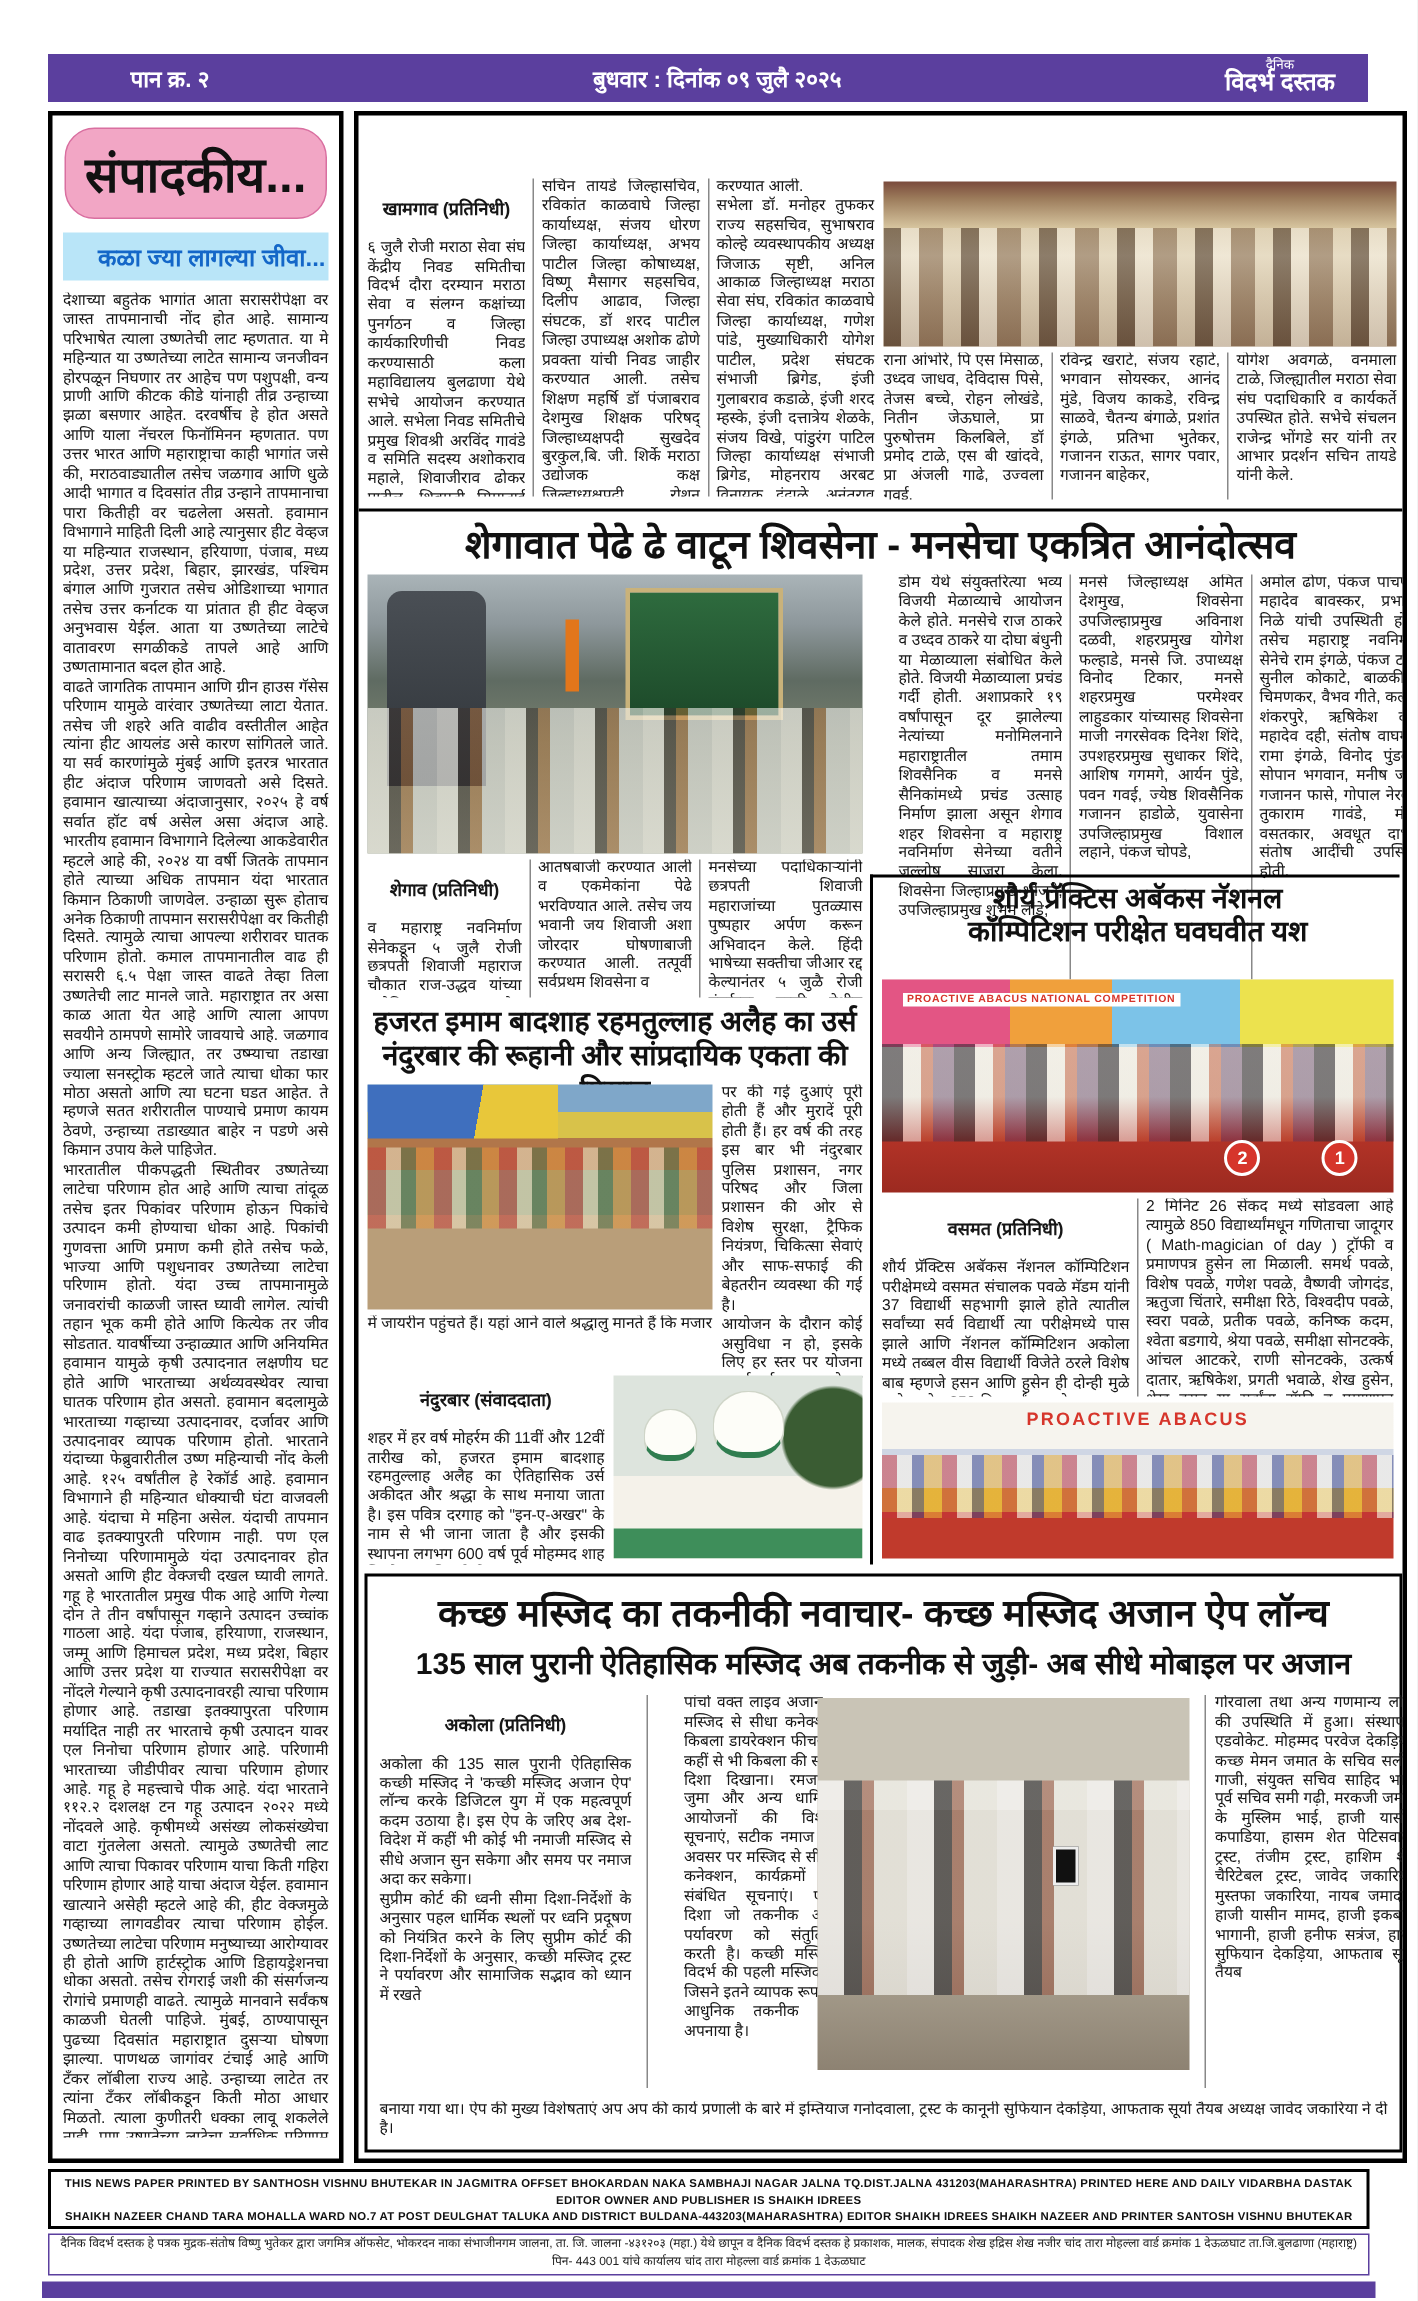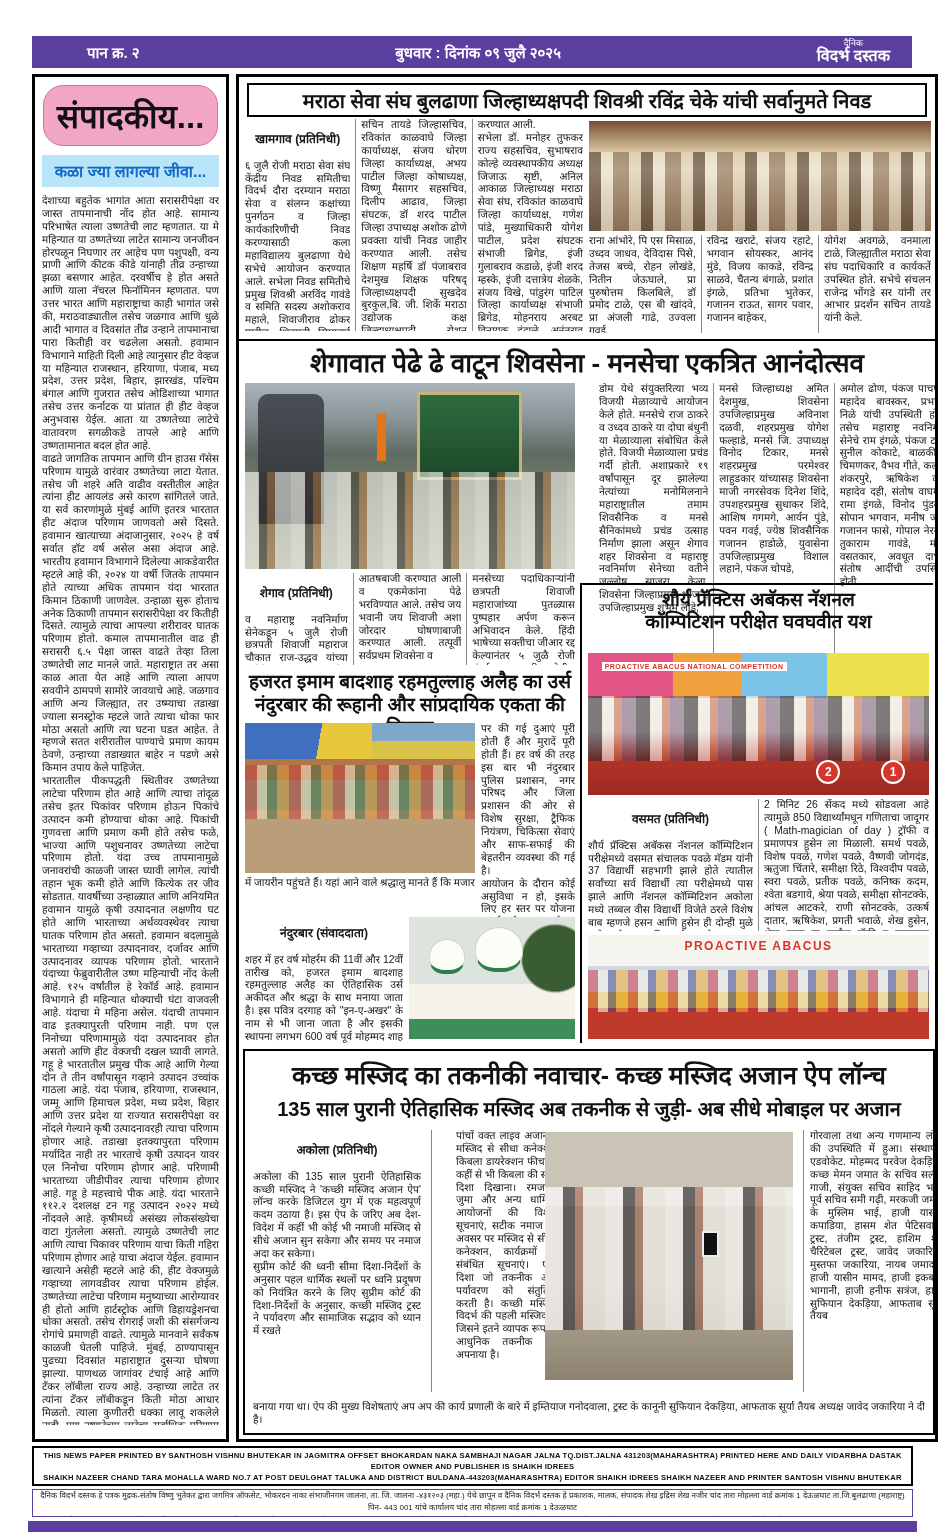--- a/index.html
+++ b/index.html
@@ -11,21 +11,21 @@
   .pageno{margin-left:55px;font-size:15px;font-weight:bold;}
   .dateline{flex:1;text-align:center;font-size:15px;font-weight:bold;}
   .masthead{margin-right:22px;text-align:center;line-height:1.05;}
   .masthead .sm{display:block;font-size:9px;}
   .masthead .bg{display:block;font-size:16px;font-weight:bold;}
   
   .editbox{position:absolute;left:32px;top:74px;width:197px;height:1368px;border:3px solid #000;
            box-sizing:border-box;padding:6px 7px;overflow:hidden;}
   .edpill{background:#f2a6c5;border:1px solid #d96fa0;border-radius:20px;text-align:center;
           font-size:33px;font-weight:bold;padding:7px 2px;margin:2px 1px 9px;}
-  .edsub{background:#b9e5f8;color:#1467c8;text-align:center;font-size:16px;font-weight:bold;
+  .edsub{background:#b9e5f8;color:#1467c8;text-align:right;font-size:16px;font-weight:bold;
          padding:5px 2px;margin-bottom:8px;}
   .bt{font-size:10.4px;line-height:1.24;text-align:justify;white-space:pre-line;overflow:hidden;color:#161616;}
   .edbody{height:1230px;}
   
   .main{position:absolute;left:236px;top:74px;width:702px;height:1368px;border:3px solid #000;
         box-sizing:border-box;overflow:hidden;}
   .byline{display:block;font-weight:bold;font-size:12px;text-align:center;white-space:normal;}
   .cols{display:flex;}
   .cols>div{flex:1;overflow:hidden;}
   .cols>div+div{border-left:1px solid #888;padding-left:5px;margin-left:5px;}
@@ -136,21 +136,20 @@
   <div class="editbox">
     <div class="edpill">संपादकीय...</div>
     <div class="edsub">कळा ज्या लागल्या जीवा...</div>
     <div class="bt edbody">देशाच्या बहुतेक भागांत आता सरासरीपेक्षा वर जास्त तापमानाची नोंद होत आहे. सामान्य परिभाषेत त्याला उष्णतेची लाट म्हणतात. या मे महिन्यात या उष्णतेच्या लाटेत सामान्य जनजीवन होरपळून निघणार तर आहेच पण पशुपक्षी, वन्य प्राणी आणि कीटक कीडे यांनाही तीव्र उन्हाच्या झळा बसणार आहेत. दरवर्षीच हे होत असते आणि याला नॅचरल फिनॉमिनन म्हणतात. पण उत्तर भारत आणि महाराष्ट्राचा काही भागांत जसे की, मराठवाड्यातील तसेच जळगाव आणि धुळे आदी भागात व दिवसांत तीव्र उन्हाने तापमानाचा पारा कितीही वर चढलेला असतो. हवामान विभागाने माहिती दिली आहे त्यानुसार हीट वेव्हज या महिन्यात राजस्थान, हरियाणा, पंजाब, मध्य प्रदेश, उत्तर प्रदेश, बिहार, झारखंड, पश्चिम बंगाल आणि गुजरात तसेच ओडिशाच्या भागात तसेच उत्तर कर्नाटक या प्रांतात ही हीट वेव्हज अनुभवास येईल. आता या उष्णतेच्या लाटेचे वातावरण सगळीकडे तापले आहे आणि उष्णतामानात बदल होत आहे.
 वाढते जागतिक तापमान आणि ग्रीन हाउस गॅसेस परिणाम यामुळे वारंवार उष्णतेच्या लाटा येतात. तसेच जी शहरे अति वाढीव वस्तीतील आहेत त्यांना हीट आयलंड असे कारण सांगितले जाते. या सर्व कारणांमुळे मुंबई आणि इतरत्र भारतात हीट अंदाज परिणाम जाणवतो असे दिसते. हवामान खात्याच्या अंदाजानुसार, २०२५ हे वर्ष सर्वात हॉट वर्ष असेल असा अंदाज आहे. भारतीय हवामान विभागाने दिलेल्या आकडेवारीत म्हटले आहे की, २०२४ या वर्षी जितके तापमान होते त्याच्या अधिक तापमान यंदा भारतात किमान ठिकाणी जाणवेल. उन्हाळा सुरू होताच अनेक ठिकाणी तापमान सरासरीपेक्षा वर कितीही दिसते. त्यामुळे त्याचा आपल्या शरीरावर घातक परिणाम होतो. कमाल तापमानातील वाढ ही सरासरी ६.५ पेक्षा जास्त वाढते तेव्हा तिला उष्णतेची लाट मानले जाते. महाराष्ट्रात तर असा काळ आता येत आहे आणि त्याला आपण सवयीने ठामपणे सामोरे जावयाचे आहे. जळगाव आणि अन्य जिल्ह्यात, तर उष्म्याचा तडाखा ज्याला सनस्ट्रोक म्हटले जाते त्याचा धोका फार मोठा असतो आणि त्या घटना घडत आहेत. ते म्हणजे सतत शरीरातील पाण्याचे प्रमाण कायम ठेवणे, उन्हाच्या तडाख्यात बाहेर न पडणे असे किमान उपाय केले पाहिजेत.
 भारतातील पीकपद्धती स्थितीवर उष्णतेच्या लाटेचा परिणाम होत आहे आणि त्याचा तांदूळ तसेच इतर पिकांवर परिणाम होऊन पिकांचे उत्पादन कमी होण्याचा धोका आहे. पिकांची गुणवत्ता आणि प्रमाण कमी होते तसेच फळे, भाज्या आणि पशुधनावर उष्णतेच्या लाटेचा परिणाम होतो. यंदा उच्च तापमानामुळे जनावरांची काळजी जास्त घ्यावी लागेल. त्यांची तहान भूक कमी होते आणि कित्येक तर जीव सोडतात. यावर्षीच्या उन्हाळ्यात आणि अनियमित हवामान यामुळे कृषी उत्पादनात लक्षणीय घट होते आणि भारताच्या अर्थव्यवस्थेवर त्याचा घातक परिणाम होत असतो. हवामान बदलामुळे भारताच्या गव्हाच्या उत्पादनावर, दर्जावर आणि उत्पादनावर व्यापक परिणाम होतो. भारताने यंदाच्या फेब्रुवारीतील उष्ण महिन्याची नोंद केली आहे. १२५ वर्षांतील हे रेकॉर्ड आहे. हवामान विभागाने ही महिन्यात धोक्याची घंटा वाजवली आहे. यंदाचा मे महिना असेल. यंदाची तापमान वाढ इतक्यापुरती परिणाम नाही. पण एल निनोच्या परिणामामुळे यंदा उत्पादनावर होत असतो आणि हीट वेक्जची दखल घ्यावी लागते. गहू हे भारतातील प्रमुख पीक आहे आणि गेल्या दोन ते तीन वर्षांपासून गव्हाने उत्पादन उच्चांक गाठला आहे. यंदा पंजाब, हरियाणा, राजस्थान, जम्मू आणि हिमाचल प्रदेश, मध्य प्रदेश, बिहार आणि उत्तर प्रदेश या राज्यात सरासरीपेक्षा वर नोंदले गेल्याने कृषी उत्पादनावरही त्याचा परिणाम होणार आहे. तडाखा इतक्यापुरता परिणाम मर्यादित नाही तर भारताचे कृषी उत्पादन यावर एल निनोचा परिणाम होणार आहे. परिणामी भारताच्या जीडीपीवर त्याचा परिणाम होणार आहे. गहू हे महत्त्वाचे पीक आहे. यंदा भारताने ११२.२ दशलक्ष टन गहू उत्पादन २०२२ मध्ये नोंदवले आहे. कृषीमध्ये असंख्य लोकसंख्येचा वाटा गुंतलेला असतो. त्यामुळे उष्णतेची लाट आणि त्याचा पिकावर परिणाम याचा किती गहिरा परिणाम होणार आहे याचा अंदाज येईल. हवामान खात्याने असेही म्हटले आहे की, हीट वेक्जमुळे गव्हाच्या लागवडीवर त्याचा परिणाम होईल. उष्णतेच्या लाटेचा परिणाम मनुष्याच्या आरोग्यावर ही होतो आणि हार्टस्ट्रोक आणि डिहायड्रेशनचा धोका असतो. तसेच रोगराई जशी की संसर्गजन्य रोगांचे प्रमाणही वाढते. त्यामुळे मानवाने सर्वंकष काळजी घेतली पाहिजे. मुंबई, ठाण्यापासून पुढच्या दिवसांत महाराष्ट्रात दुसऱ्या घोषणा झाल्या. पाणथळ जागांवर टंचाई आहे आणि टँकर लॉबीला राज्य आहे. उन्हाच्या लाटेत तर त्यांना टँकर लॉबीकडून किती मोठा आधार मिळतो. त्याला कुणीतरी धक्का लावू शकलेले नाही. पण उष्णतेच्या लाटेचा सर्वाधिक परिणाम होतो. उष्णतेच्या आणि घटलेल्या व्यावसायिकांच्या यामुळे लोकांचे उत्पन्न कमी होते. हा परिणाम फार मोठा होतो. मुंबईच नव्हे तर अवघा भारत आज हीट वेक्जच्या तडाख्यात आहे. येत्या काही दिवसांत तो परिणाम वाढत जाणार आहे. त्यामुळे भारतीयांनी तसेच राज्य शासकीय यंत्रणा आणि सरकार तसेच नागरिकांनीही आपल्याला उष्णतेपासून त्रास होऊ नये यासाठी काळजी घेतली पाहिजे.</div>
   </div>
 
   <div class="main">
 
-    <div class="a1-head">मराठा सेवा संघ बुलढाणा जिल्हाध्यक्षपदी शिवश्री रविंद्र चेके यांची सर्वानुमते निवड</div>
     <div class="a1-body">
       <div class="cols" style="height:100%;">
         <div class="bt">
           <span class="byline">खामगाव (प्रतिनिधी)</span>
           <span>६ जुलै रोजी मराठा सेवा संघ केंद्रीय निवड समितीचा विदर्भ दौरा दरम्यान मराठा सेवा व संलग्न कक्षांच्या पुनर्गठन व जिल्हा कार्यकारिणीची निवड करण्यासाठी कला महाविद्यालय बुलढाणा येथे सभेचे आयोजन करण्यात आले. सभेला निवड समितीचे प्रमुख शिवश्री अरविंद गावंडे व समिति सदस्य अशोकराव महाले, शिवाजीराव ढोकर पाटील, शिवमती सिमाताई बोके जिजाऊ ब्रीगेड प्रदेशाध्यक्षा, सुनिता जिचकार, शिवमती कोथळकर उपस्थित होते.
 रविन्द्र चेके जिल्हाध्यक्षपदी,</span>
         </div>
         <div class="bt">सचिन तायडे जिल्हासचिव, रविकांत काळवाघे जिल्हा कार्याध्यक्ष, संजय धोरण जिल्हा कार्याध्यक्ष, अभय पाटील जिल्हा कोषाध्यक्ष, विष्णू मैसागर सहसचिव, दिलीप आढाव, जिल्हा संघटक, डॉ शरद पाटील जिल्हा उपाध्यक्ष अशोक ढोणे प्रवक्ता यांची निवड जाहीर करण्यात आली. तसेच शिक्षण महर्षि डॉ पंजाबराव देशमुख शिक्षक परिषद् जिल्हाध्यक्षपदी सुखदेव बुरकुल,बि. जी. शिर्के मराठा उद्योजक कक्ष जिल्हाध्यक्षपदी रोशन धामोळकर, इतिहास परिषद जिल्हाध्यक्षपदी एस. बी. खांदवे सर यांची निवड</div>
         <div class="bt">करण्यात आली.
 सभेला डॉ. मनोहर तुफकर राज्य सहसचिव, सुभाषराव कोल्हे व्यवस्थापकीय अध्यक्ष जिजाऊ सृष्टी, अनिल आकाळ जिल्हाध्यक्ष मराठा सेवा संघ, रविकांत काळवाघे जिल्हा कार्याध्यक्ष, गणेश पांडे, मुख्याधिकारी योगेश पाटील, प्रदेश संघटक संभाजी ब्रिगेड, इंजी गुलाबराव कडाळे, इंजी शरद म्हस्के, इंजी दत्तात्रेय शेळके, संजय विखे, पांडुरंग पाटिल जिल्हा कार्याध्यक्ष संभाजी ब्रिगेड, मोहनराय अरबट विनायक दंदाळे, अनंतराव देशमुख, वसंतराव शिंदे, संदिप देशमुख, अनुप रांगोळे, अजय देशमुख,</div>

